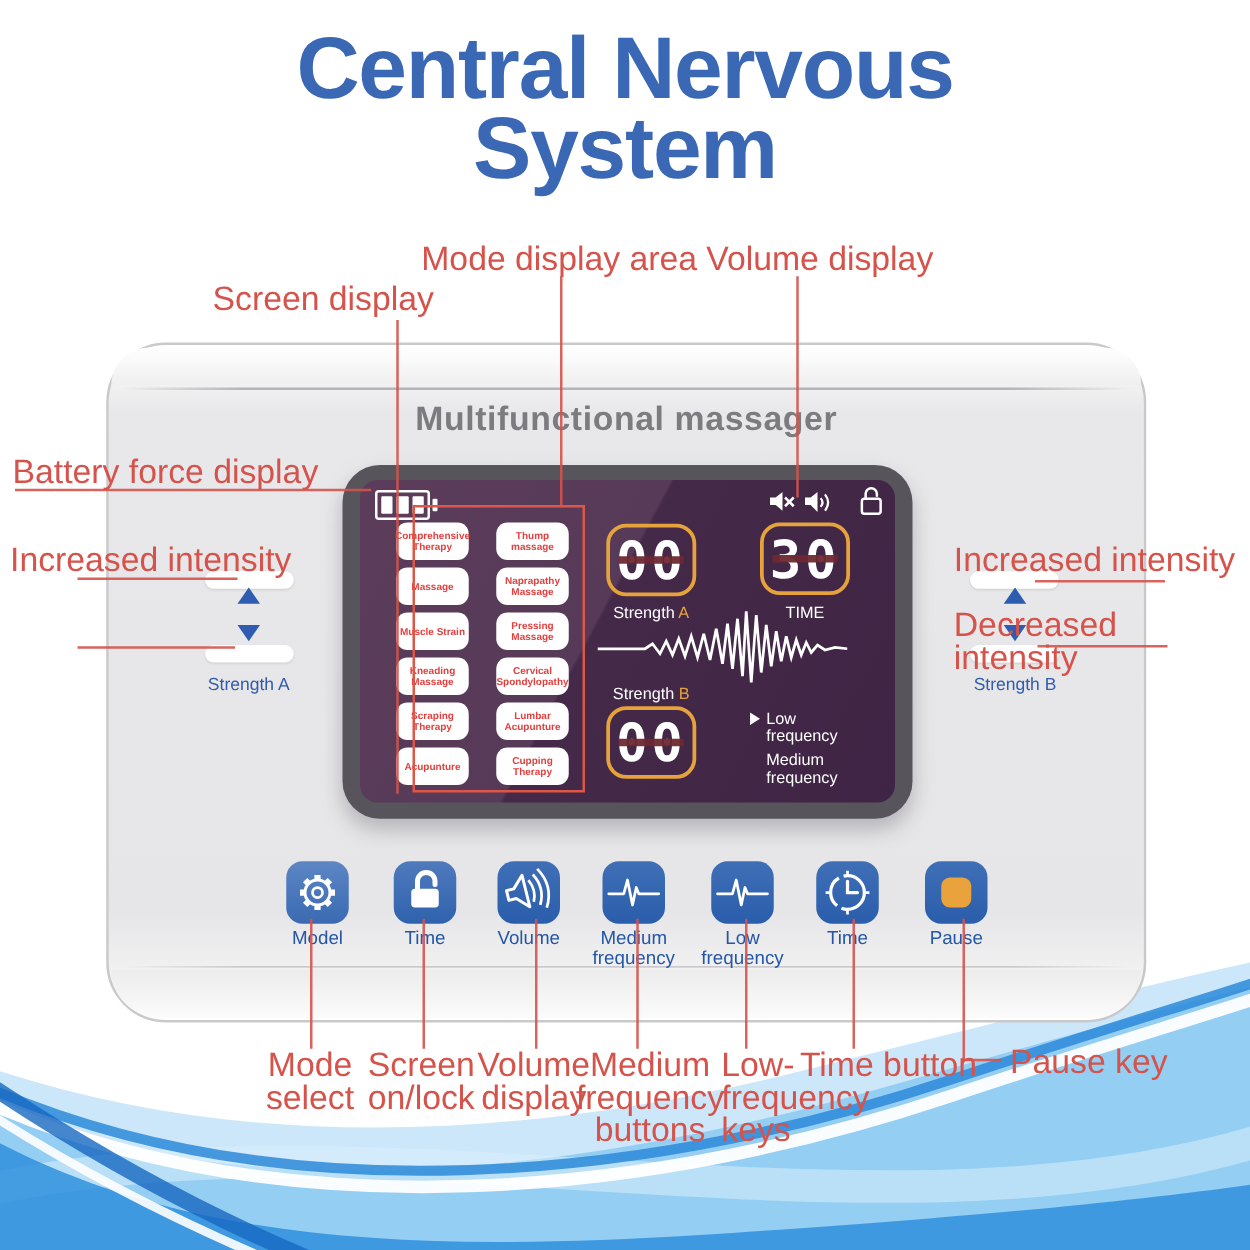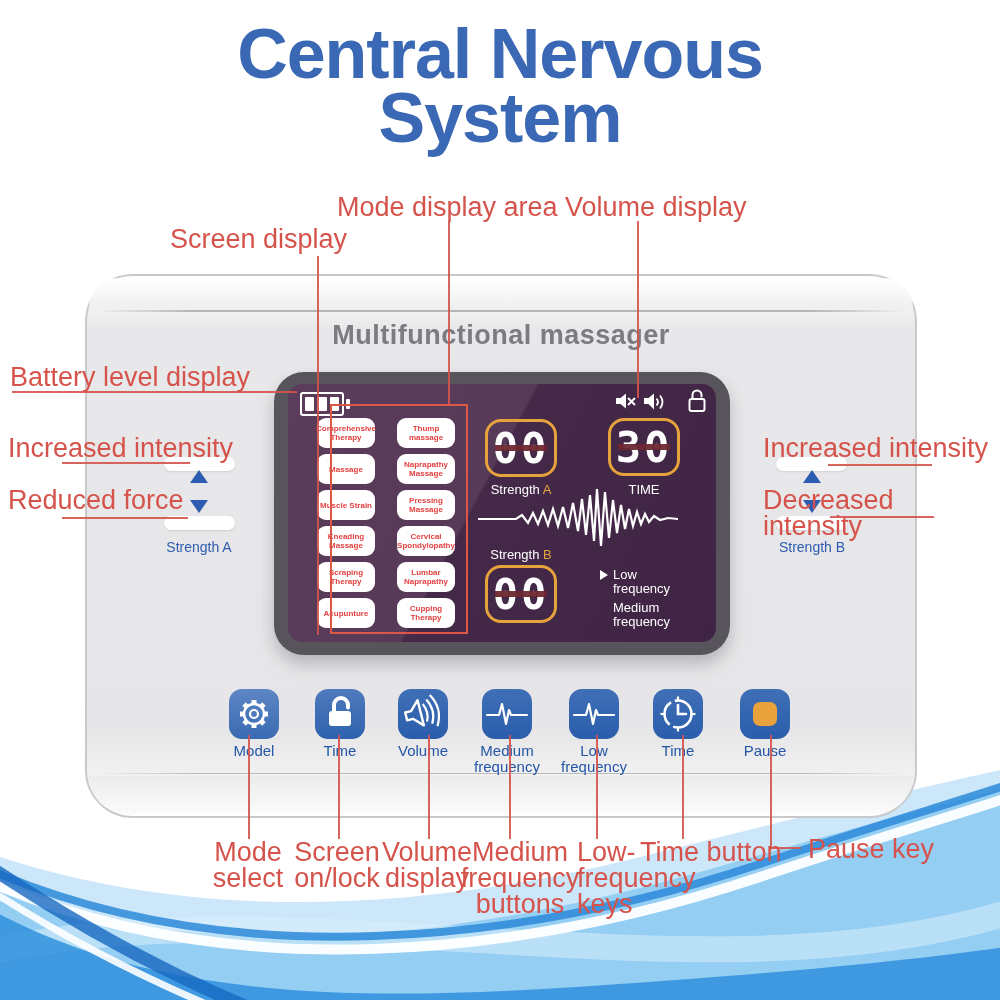--- a/index.html
+++ b/index.html
@@ -110,25 +110,24 @@
   </div>
 
   <div class="ann" style="left:337px;top:194px;">Mode display area</div>
   <div class="ann" style="left:565px;top:194px;">Volume display</div>
   <div class="ann" style="left:170px;top:226px;">Screen display</div>
   <div class="vline" style="left:448px;top:221px;height:183px;"></div>
   <div class="vline" style="left:637px;top:221px;height:177px;"></div>
   <div class="vline" style="left:317px;top:256px;height:379px;"></div>
   <div class="mode-rect"></div>
 
-  <div class="ann" style="left:10px;top:364px;">Battery level display</div>
+  <div class="ann" style="left:10px;top:364px;">Battery force display</div>
   <div class="hline" style="left:12px;top:391px;width:285px;"></div>
   <div class="ann" style="left:8px;top:435px;">Increased intensity</div>
   <div class="hline" style="left:62px;top:462px;width:128px;"></div>
-  <div class="ann" style="left:8px;top:487px;">Reduced force</div>
   <div class="hline" style="left:62px;top:517px;width:126px;"></div>
 
   <div class="ann" style="left:763px;top:435px;">Increased intensity</div>
   <div class="hline" style="left:828px;top:464px;width:104px;"></div>
   <div class="ann" style="left:763px;top:487px;">Decreased intensity</div>
   <div class="hline" style="left:830px;top:516px;width:104px;"></div>
 
   <div class="device">
     <div class="device-topband"></div>
     <div class="bevel-a"></div>
@@ -181,21 +180,21 @@
         <div class="mode-col mode-col2">
           <div class="mode-btn preline">Thump
 massage</div>
           <div class="mode-btn preline">Naprapathy
 Massage</div>
           <div class="mode-btn preline">Pressing
 Massage</div>
           <div class="mode-btn preline">Cervical
 Spondylopathy</div>
           <div class="mode-btn preline">Lumbar
-Naprapathy</div>
+Acupunture</div>
           <div class="mode-btn preline">Cupping
 Therapy</div>
         </div>
 
         <div class="seg-display" style="left:197px;top:35px;">
           <span class="seg-digits">00</span>
           <span class="seg-band"></span>
         </div>
         <div class="screen-label" style="left:187px;top:98px;">
           <span>Strength</span>

